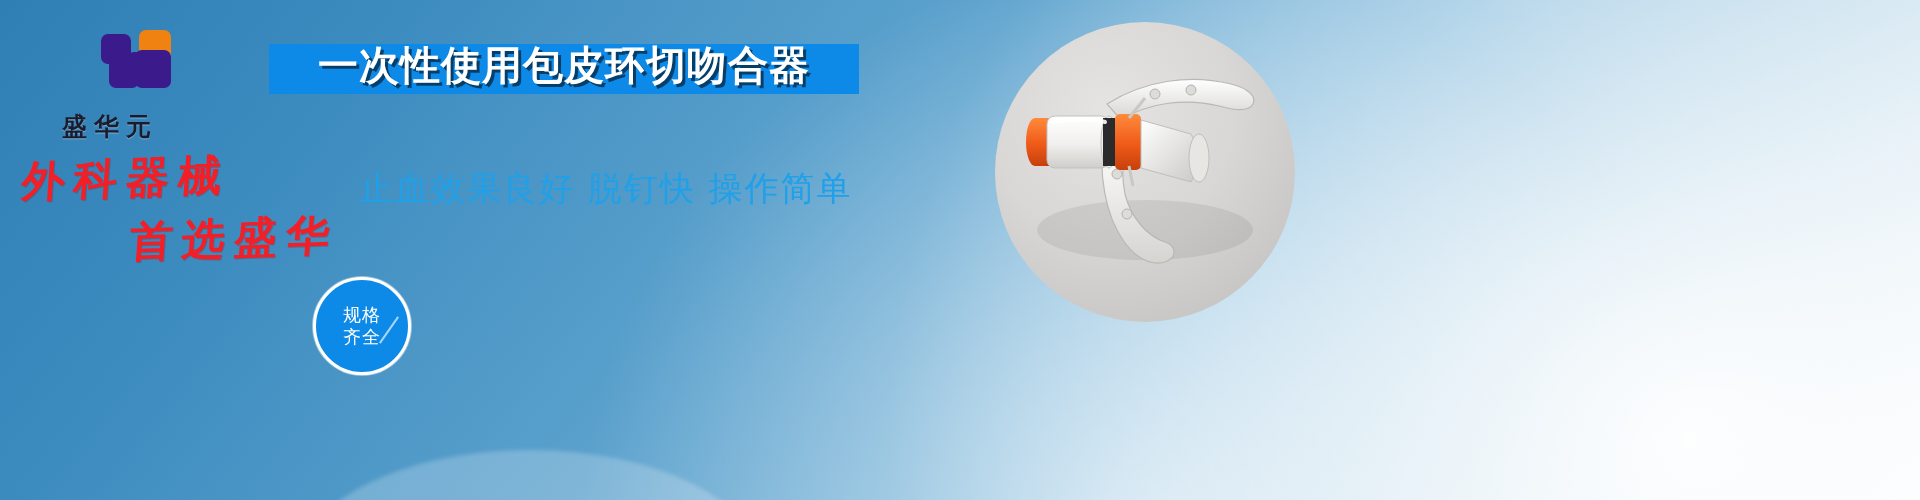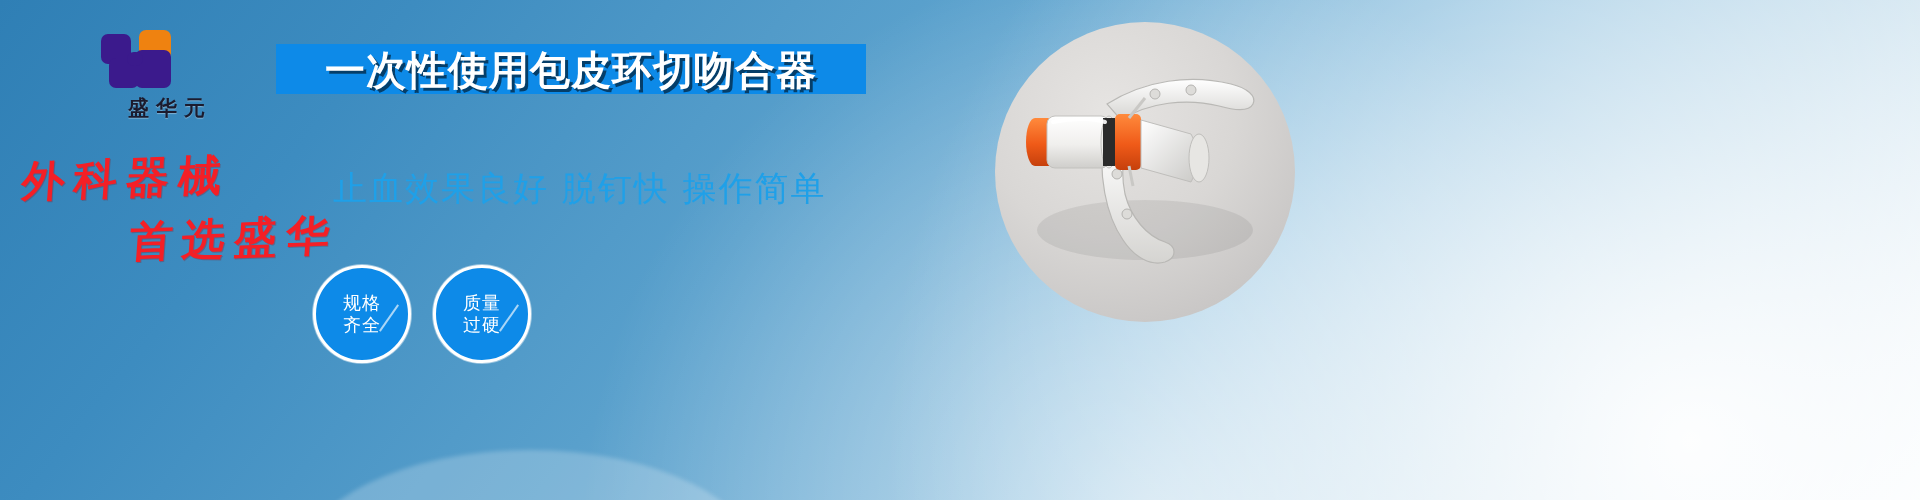--- a/index.html
+++ b/index.html
@@ -17,54 +17,54 @@
   
   #logo{position:absolute;left:62px;top:28px;width:150px;}
   .logo-mark{position:relative;width:72px;height:60px;margin:0 auto;}
   .lb{position:absolute;border-radius:7px;}
   .lb1{left:0px;   top:6px;  width:30px;height:30px;background:#3b1a8c;}
   .lb2{left:38px;  top:2px;  width:32px;height:30px;background:#ef8210;}
   .lb3{left:8px;   top:30px; width:30px;height:30px;background:#3b1a8c;}
   .lb4{left:34px;  top:22px; width:36px;height:38px;background:#3b1a8c;}
   .lb5{left:26px;  top:24px; width:16px;height:14px;background:#3b1a8c;}
   .logo-text{
-    margin-top:6px;text-align:right;color:#1b1b2e;
-    font-size:21px;letter-spacing:7px;font-weight:700;
+    margin-top:22px;text-align:left;color:#1b1b2e;
+    font-size:25px;letter-spacing:7px;font-weight:700;
     font-family:"DejaVu Sans","Liberation Sans",sans-serif;
     text-shadow:0 1px 1px rgba(255,255,255,.35);
   }
   
   #title-banner{
-    position:absolute;left:276px;top:44px;width:590px;height:50px;
+    position:absolute;left:269px;top:44px;width:590px;height:50px;
     background:#0d8ae8;
-    display:flex;align-items:center;justify-content:center;
+    display:flex;justify-content:center;
   }
   #title-banner .t{
     color:#ffffff;font-size:40px;font-weight:700;letter-spacing:1px;
     line-height:1;white-space:nowrap;
     font-family:"DejaVu Sans","Liberation Sans",sans-serif;
     text-shadow:3px 3px 0 rgba(0,0,0,.55);
     transform:translateY(1px);
   }
   
   #calli{position:absolute;left:22px;top:150px;width:330px;color:#f41f26;
     font-family:"DejaVu Serif","Liberation Serif",serif;font-weight:700;}
   #calli .l1{font-size:43px;letter-spacing:9px;transform:skewX(-6deg) rotate(-2deg);
     display:inline-block;text-shadow:1px 1px 0 rgba(150,0,0,.25);}
   #calli .l2{font-size:43px;letter-spacing:9px;margin-left:108px;margin-top:2px;
     transform:skewX(-6deg) rotate(-2deg);display:inline-block;
     text-shadow:1px 1px 0 rgba(150,0,0,.25);}
   
   #subtitle{
-    position:absolute;left:333px;top:166px;
+    position:absolute;left:359px;top:166px;
     color:#1fa0e8;font-size:34px;letter-spacing:2px;white-space:nowrap;
     font-family:"DejaVu Sans","Liberation Sans",sans-serif;font-weight:500;
   }
   
-  #features{position:absolute;left:313px;top:265px;display:flex;gap:22px;}
+  #features{position:absolute;left:313px;top:277px;display:flex;gap:43px;}
   .feat{
     position:relative;width:92px;height:92px;border-radius:50%;
     background:#0d8ae8;border:3px solid #ffffff;
     box-shadow:0 0 0 1px rgba(255,255,255,.45);
     display:flex;flex-direction:column;align-items:center;justify-content:center;
     color:#fff;font-size:18px;line-height:1.25;letter-spacing:1px;
     font-family:"DejaVu Sans","Liberation Sans",sans-serif;
   }
   .feat .slash{
     position:absolute;right:18px;top:34px;width:2px;height:32px;
@@ -110,25 +110,20 @@
     <div><span class="l2">首选盛华</span></div>
   </div>
 
   <div id="subtitle">止血效果良好 脱钉快 操作简单</div>
 
   <div id="features">
     <div class="feat">
       <span class="slash"></span>
       <span>规格</span>
       <span>齐全</span>
-    </div>
-    <div class="feat">
-      <span class="slash"></span>
-      <span>质量</span>
-      <span>过硬</span>
     </div>
   </div>
 
   <div id="product">
     <svg width="300" height="300" viewBox="0 0 300 300">
       <defs>
         <linearGradient id="gBody" x1="0" y1="0" x2="0" y2="1">
           <stop offset="0%" stop-color="#ffffff"></stop>
           <stop offset="55%" stop-color="#f0efed"></stop>
           <stop offset="100%" stop-color="#cfcecb"></stop>

